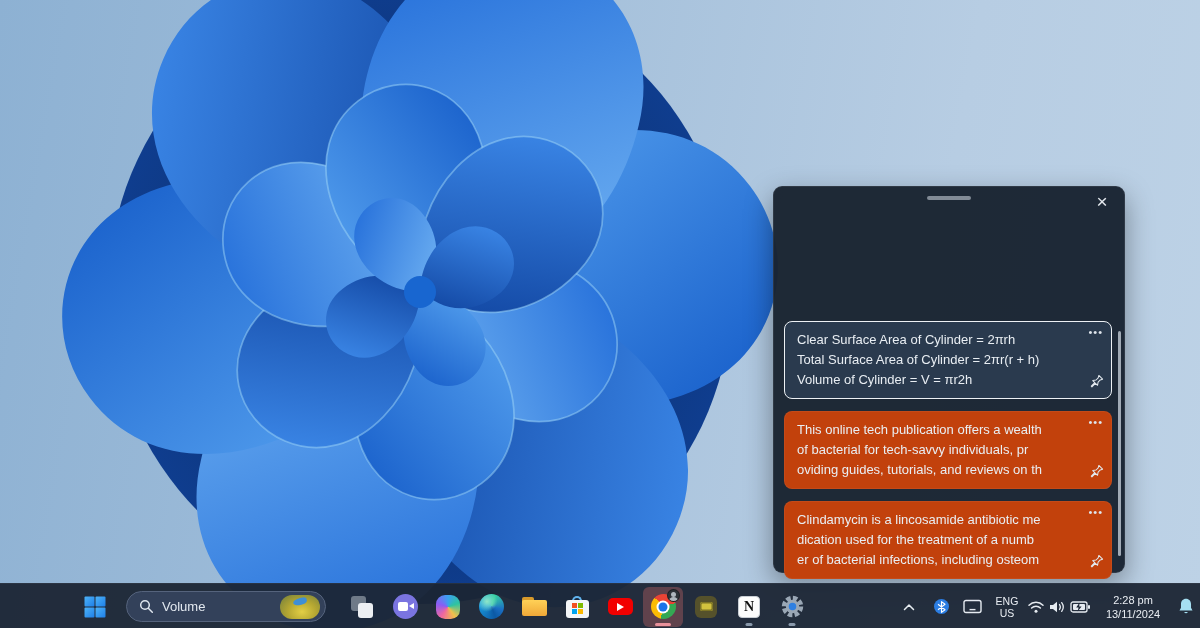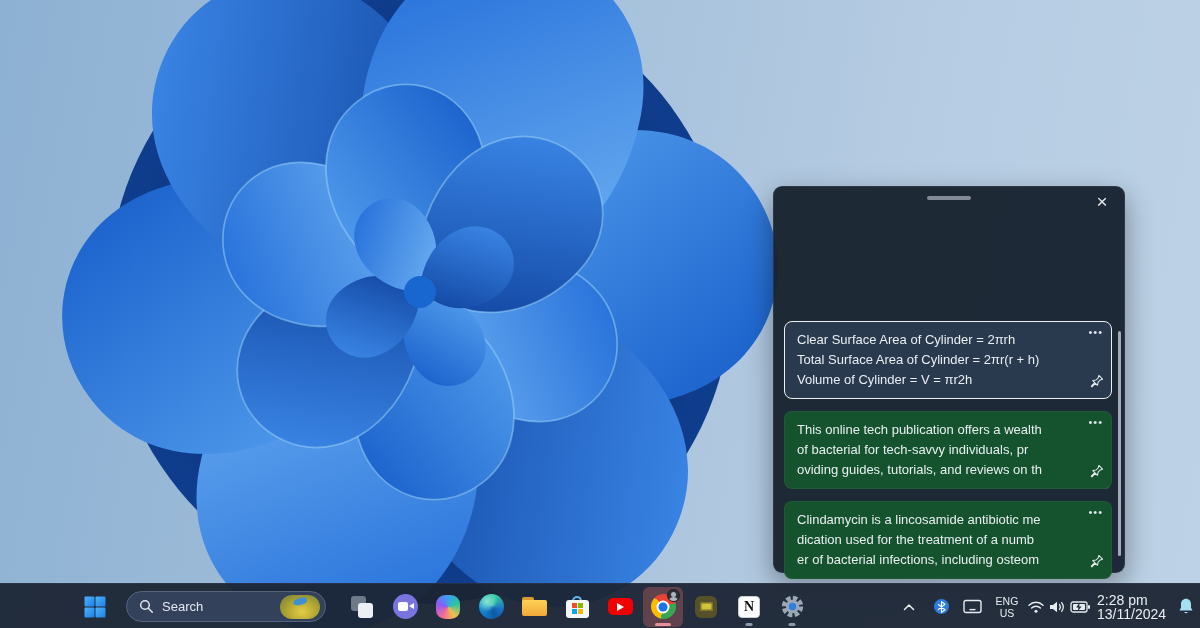--- a/index.html
+++ b/index.html
@@ -29,21 +29,21 @@
   .smiley { font-size:18px; line-height:18px; }
   .gif-badge { font-size:8px; font-weight:bold; letter-spacing:0.5px; border:1.3px solid #e8edf2;
     border-radius:4px; padding:1.5px 2.5px; }
   .kaomoji { font-size:13px; font-weight:bold; letter-spacing:1px; }
   .sym-grid { display:grid; grid-template-columns:9px 9px; font-size:9px; line-height:9px; font-weight:bold; text-align:center; }
   .panel-header { position:absolute; top:280px; left:15px; right:14px; display:flex; align-items:center; justify-content:space-between; }
   .panel-title { font-size:14px; color:#f2f5f8; }
   .clear-all { background:#333f4d; border:1px solid #4b5764; border-radius:4px; color:#f2f5f8;
     font-size:11.5px; padding:4px 10px; cursor:pointer; font-family:"Liberation Sans",sans-serif; }
   .items { position:absolute; top:134px; left:10px; right:12px; display:flex; flex-direction:column; gap:12px; }
-  .clip-item { position:relative; background:#14532d; border:1px solid rgba(255,255,255,0.05);
+  .clip-item { position:relative; background:#c2410c; border:1px solid rgba(255,255,255,0.05);
     border-radius:8px; padding:8px 34px 8px 12px; min-height:76px; cursor:pointer; }
   .clip-item.selected { background:#2a3a4e; border:1.5px solid #edf1f5; }
   .item-lines { font-size:13px; line-height:20px; color:#e9eef3; white-space:nowrap; overflow:hidden; }
   .more { position:absolute; top:4px; right:8px; background:none; border:none; color:#dfe5ec;
     font-size:11px; letter-spacing:1px; cursor:pointer; }
   .pin { position:absolute; bottom:6px; right:7px; background:none; border:none; cursor:pointer; }
   .scrollbar-thumb { position:absolute; right:3px; top:144px; width:3px; height:225px;
     border-radius:2px; background:rgba(205,214,224,0.75); cursor:pointer; }
 
   
@@ -110,21 +110,21 @@
   .notion-icon { width:22px; height:22px; border-radius:4px; background:#fdfdfd; border:1px solid #c9ced4;
     display:flex; align-items:center; justify-content:center;
     font-family:"Liberation Serif",serif; font-weight:bold; font-size:14px; color:#111; }
 
   
   .tb-tray { position:absolute; right:0; top:0; height:45px; display:flex; align-items:center; padding-right:0; }
   .tray-btn { background:none; border:none; display:flex; align-items:center; justify-content:center;
     color:#e8edf2; cursor:pointer; height:40px; border-radius:5px; }
   .bt-circle { width:15px; height:15px; border-radius:50%; background:#2b7de2; display:flex; align-items:center; justify-content:center; }
   .lang-block { font-size:10.5px; line-height:12px; color:#eaeef3; text-align:center; width:32px; }
-  .clock-block { font-size:14px; line-height:14px; color:#eaeef3; text-align:left; width:72px; }
+  .clock-block { font-size:11px; line-height:14px; color:#eaeef3; text-align:center; width:72px; }
 </style>
 </head>
 <body>
 
 <svg class="wallpaper" viewBox="0 0 1200 628" preserveAspectRatio="none">
   <defs>
     <linearGradient id="p1" x1="0" y1="0" x2="1" y2="1">
       <stop offset="0" stop-color="#5aa6f2"></stop>
         <stop offset="1" stop-color="#145bc8"></stop>
     </linearGradient>
@@ -278,21 +278,21 @@
         <rect x="0.5" y="11.5" width="10" height="10" rx="1" fill="url(#wg)"></rect>
         <rect x="11.5" y="11.5" width="10" height="10" rx="1" fill="url(#wg)"></rect>
       </svg>
     </button>
 
     <div class="search-pill">
       <svg width="15" height="15" viewBox="0 0 15 15">
         <circle cx="6" cy="6" r="4.3" fill="none" stroke="#dfe6ee" stroke-width="1.5"></circle>
         <line x1="9.3" y1="9.3" x2="13.3" y2="13.3" stroke="#dfe6ee" stroke-width="1.5" stroke-linecap="round"></line>
       </svg>
-      <span class="s-label">Search</span>
+      <span class="s-label">Volume</span>
       <span class="bing-blob">
           <i class="bing-bird"></i>
         </span>
     </div>
   </div>
 
   <div class="tb-center">
     <div class="tk-slot">
       <span class="taskview-icon">
           <span class="back"></span>

